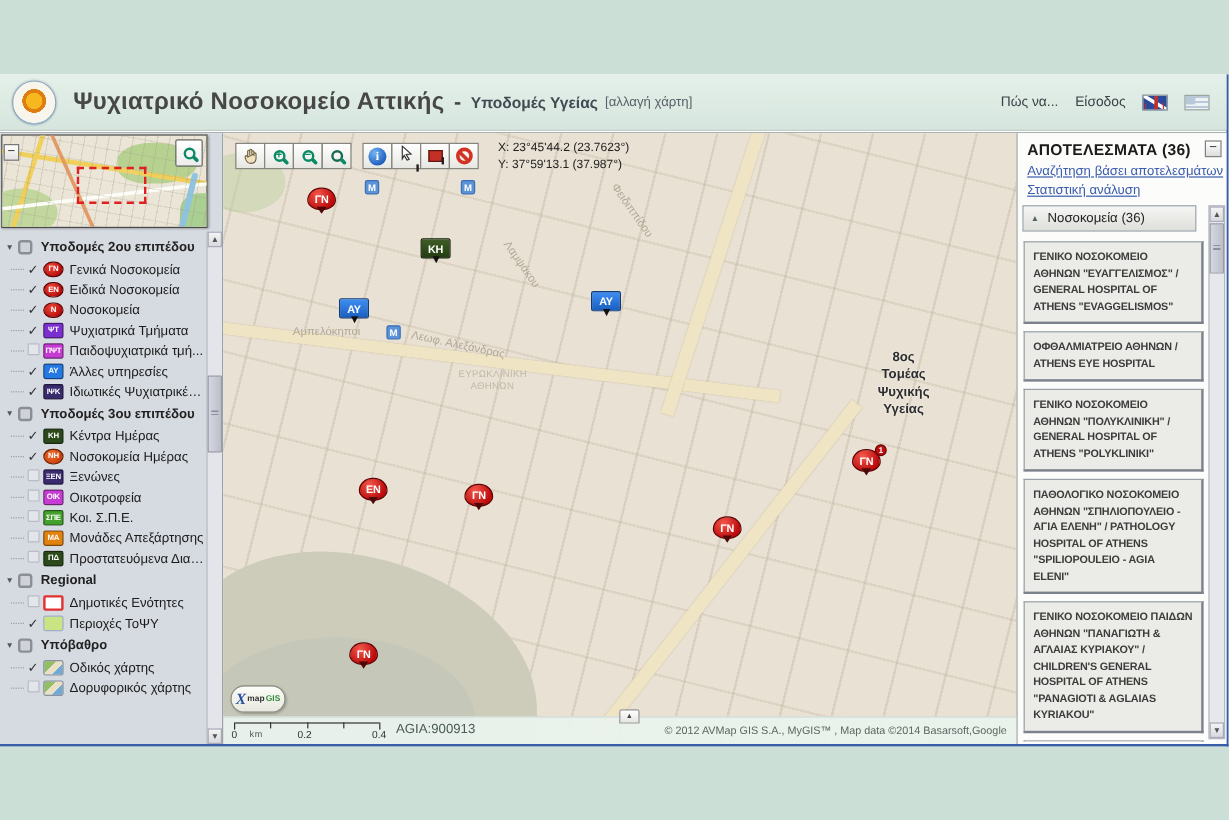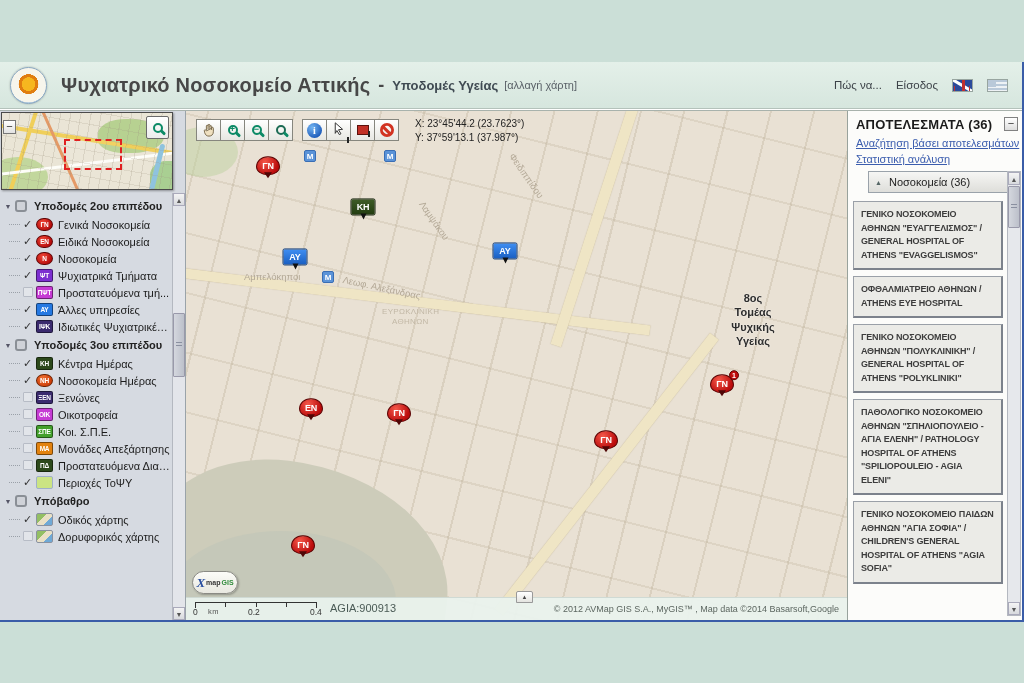--- a/index.html
+++ b/index.html
@@ -120,21 +120,21 @@
   .balloon-red::after{content:"";position:absolute;left:50%;top:100%;transform:translateX(-50%);margin-top:-2px;border:4px solid transparent;border-top:6px solid #4f0606;}
   .sq-blue-mk{width:25px;height:17px;background:linear-gradient(#3f8ef2,#1a5fc2);border:1px solid #123c78;border-radius:2px;}
   .sq-dgreen-mk{width:25px;height:17px;background:linear-gradient(#3e5c27,#233d11);border:1px solid #101f08;border-radius:2px;}
   .sq-blue-mk::after,.sq-dgreen-mk::after{content:"";position:absolute;left:50%;top:100%;transform:translateX(-50%);margin-top:-1px;border:3.5px solid transparent;border-top:6px solid #111;}
   .mk-sup{position:absolute;top:-5px;right:-6px;z-index:3;width:10px;height:10px;border-radius:50%;background:#c00d0d;border:1px solid #5d0404;color:#fff;font-size:7px;font-weight:bold;text-align:center;line-height:9px;}
   
   .right{width:175px;background:#fcfcfa;border-left:1px solid #98a29c;position:relative;flex:0 0 auto;}
   .rp-title{position:absolute;left:8px;top:6px;font-size:13px;font-weight:bold;color:#1b1b1b;letter-spacing:.2px;}
   .rp-min{position:absolute;top:6px;right:4px;width:14px;height:14px;border:1px solid #818181;background:linear-gradient(#fff,#ddd);font-size:11px;line-height:11px;text-align:center;color:#333;cursor:pointer;}
   .rp-link{position:absolute;left:8px;font-size:11px;color:#3b5dae;text-decoration:underline;cursor:pointer;white-space:nowrap;}
-  .rp-accordion{position:absolute;left:20px;top:60px;width:145px;border:1px solid #9aa2aa;background:linear-gradient(#f6f6f4,#dededa);font-size:11px;color:#222;padding:4px 6px;display:flex;gap:7px;align-items:center;cursor:pointer;}
+  .rp-accordion{position:absolute;left:4px;top:60px;width:145px;border:1px solid #9aa2aa;background:linear-gradient(#f6f6f4,#dededa);font-size:11px;color:#222;padding:4px 6px;display:flex;gap:7px;align-items:center;cursor:pointer;}
   .rp-acc-arrow{font-size:7px;color:#566;}
   .rp-list{position:absolute;left:4px;right:18px;top:84px;bottom:2px;overflow:hidden;}
   .card{margin:6px 1px 0 1px;background:#ebebe7;border:1px solid #9aa0a8;border-right:2px solid #7c828c;border-bottom:2px solid #7c828c;padding:6px 7px;font-size:9px;font-weight:bold;color:#3c3c3c;line-height:1.5;letter-spacing:-.15px;cursor:pointer;}
   .rsb{position:absolute;right:1px;top:60px;bottom:4px;width:14px;background:#e6e8ec;border:1px solid #b4b8c0;}
   .rsb .sb-thumb{top:14px;height:42px;}
 </style>
 </head>
 <body>
 
 <div class="stage">
@@ -208,21 +208,21 @@
               <span class="tline"></span>
               <span class="chk on">✓</span>
               <span class="lic sq-violet">ΨΤ</span>
               <span class="tlabel">Ψυχιατρικά Τμήματα</span>
             </div>
             <div class="trow item">
 
               <span class="tline"></span>
               <span class="chk off"></span>
               <span class="lic sq-magenta">ΠΨΤ</span>
-              <span class="tlabel">Προστατευόμενα τμή...</span>
+              <span class="tlabel">Παιδοψυχιατρικά τμή...</span>
             </div>
             <div class="trow item">
 
               <span class="tline"></span>
               <span class="chk on">✓</span>
               <span class="lic sq-blue">ΑΥ</span>
               <span class="tlabel">Άλλες υπηρεσίες</span>
             </div>
             <div class="trow item">
 
@@ -278,20 +278,33 @@
               <span class="chk off"></span>
               <span class="lic sq-orange">ΜΑ</span>
               <span class="tlabel">Μονάδες Απεξάρτησης</span>
             </div>
             <div class="trow item">
 
               <span class="tline"></span>
               <span class="chk off"></span>
               <span class="lic sq-dgreen">ΠΔ</span>
               <span class="tlabel">Προστατευόμενα Διαμ...</span>
+            </div>
+            <div class="trow group">
+              <span class="exp">▼</span>
+              <span class="gbox"></span>
+
+              <span class="tlabel">Regional</span>
+            </div>
+            <div class="trow item">
+
+              <span class="tline"></span>
+              <span class="chk off"></span>
+              <span class="lic ic-outline-red"></span>
+              <span class="tlabel">Δημοτικές Ενότητες</span>
             </div>
             <div class="trow item">
 
               <span class="tline"></span>
               <span class="chk on">✓</span>
               <span class="lic ic-fill-green"></span>
               <span class="tlabel">Περιοχές ΤοΨΥ</span>
             </div>
             <div class="trow group">
               <span class="exp">▼</span>
@@ -466,20 +479,21 @@
         <div class="rp-accordion">
           <span class="rp-acc-arrow">▲</span>
           <span>Νοσοκομεία (36)</span>
         </div>
         <div class="rp-list">
 
         <div class="card">ΓΕΝΙΚΟ ΝΟΣΟΚΟΜΕΙΟ ΑΘΗΝΩΝ "ΕΥΑΓΓΕΛΙΣΜΟΣ" / GENERAL HOSPITAL OF ATHENS "EVAGGELISMOS"</div>
             <div class="card">ΟΦΘΑΛΜΙΑΤΡΕΙΟ ΑΘΗΝΩΝ / ATHENS EYE HOSPITAL</div>
             <div class="card">ΓΕΝΙΚΟ ΝΟΣΟΚΟΜΕΙΟ ΑΘΗΝΩΝ "ΠΟΛΥΚΛΙΝΙΚΗ" / GENERAL HOSPITAL OF ATHENS "POLYKLINIKI"</div>
             <div class="card">ΠΑΘΟΛΟΓΙΚΟ ΝΟΣΟΚΟΜΕΙΟ ΑΘΗΝΩΝ "ΣΠΗΛΙΟΠΟΥΛΕΙΟ - ΑΓΙΑ ΕΛΕΝΗ" / PATHOLOGY HOSPITAL OF ATHENS "SPILIOPOULEIO - AGIA ELENI"</div>
+            <div class="card">ΓΕΝΙΚΟ ΝΟΣΟΚΟΜΕΙΟ ΠΑΙΔΩΝ ΑΘΗΝΩΝ "ΠΑΝΑΓΙΩΤΗ &amp; ΑΓΛΑΙΑΣ ΚΥΡΙΑΚΟΥ" / CHILDREN'S GENERAL HOSPITAL OF ATHENS "PANAGIOTI &amp; AGLAIAS KYRIAKOU"</div>
             <div class="card">ΓΕΝΙΚΟ ΝΟΣΟΚΟΜΕΙΟ ΠΑΙΔΩΝ ΑΘΗΝΩΝ "ΑΓΙΑ ΣΟΦΙΑ" / CHILDREN'S GENERAL HOSPITAL OF ATHENS "AGIA SOFIA"</div>
           </div>
         <div class="rsb">
           <div class="sb-up">▲</div>
           <div class="sb-thumb"></div>
           <div class="sb-dn">▼</div>
         </div>
       </div>
 
     </div>

